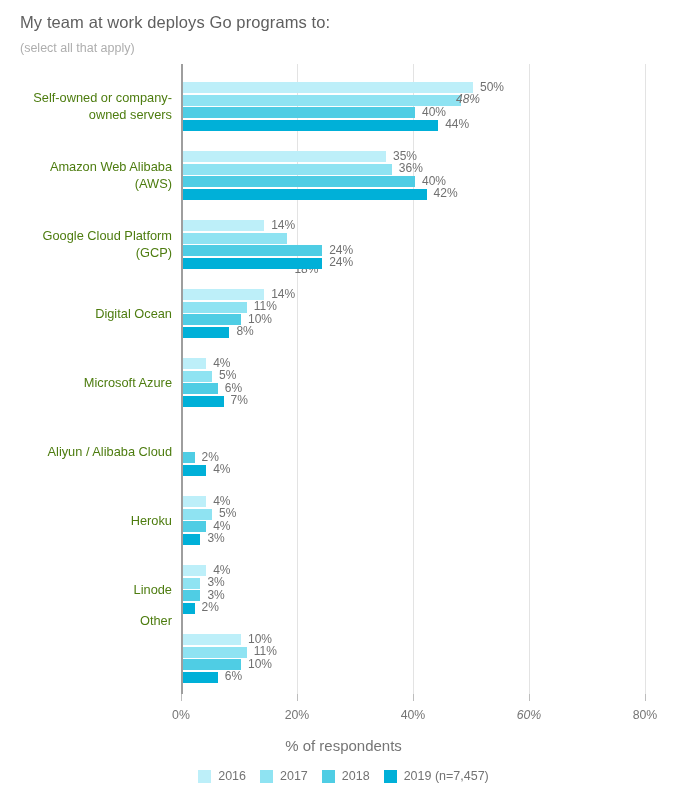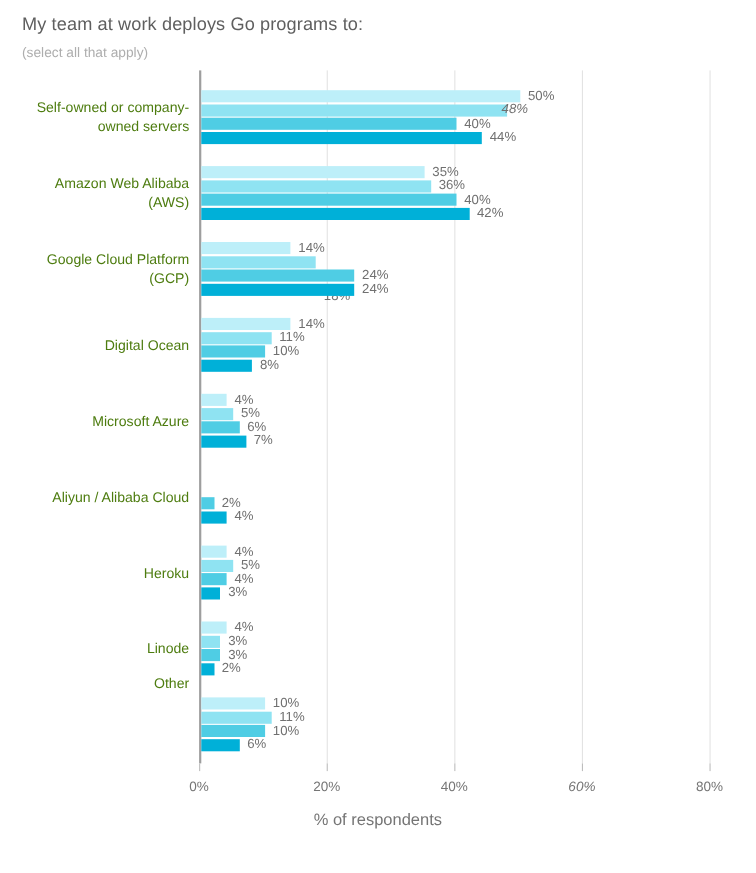--- a/index.html
+++ b/index.html
@@ -255,14 +255,32 @@
       <div class="xtick-mark" style="left: 413px;"></div>
       <div class="xtick-label" style="left: 413px;">40%</div>
       <div class="xtick-mark" style="left: 529px;"></div>
       <div class="xtick-label" style="left: 529px; font-style: italic;">60%</div>
       <div class="xtick-mark" style="left: 645px;"></div>
       <div class="xtick-label" style="left: 645px;">80%</div>
     </div>
 
   <div class="xaxis-title">% of respondents</div>
 
+  <div class="legend" id="legend">
+      <div class="legend-item">
+        <span class="legend-swatch" style="background: rgb(189, 239, 249);"></span>
+        <span class="legend-label">2016</span>
+      </div>
+      <div class="legend-item">
+        <span class="legend-swatch" style="background: rgb(143, 227, 242);"></span>
+        <span class="legend-label">2017</span>
+      </div>
+      <div class="legend-item">
+        <span class="legend-swatch" style="background: rgb(79, 205, 228);"></span>
+        <span class="legend-label">2018</span>
+      </div>
+      <div class="legend-item">
+        <span class="legend-swatch" style="background: rgb(0, 176, 216);"></span>
+        <span class="legend-label">2019 (n=7,457)</span>
+      </div>
+    </div>
 
 </div>
 
 </body></html>

